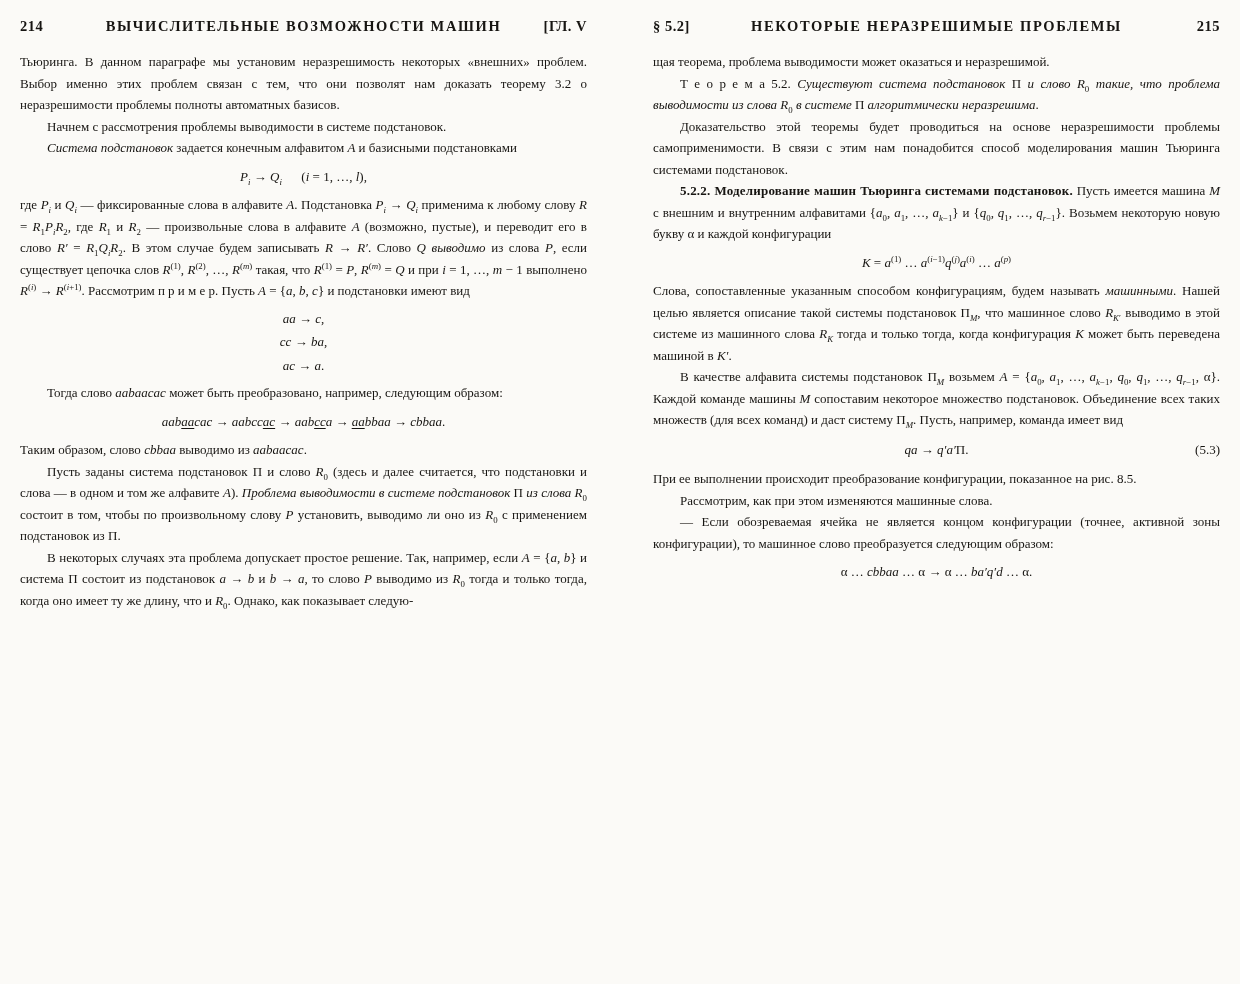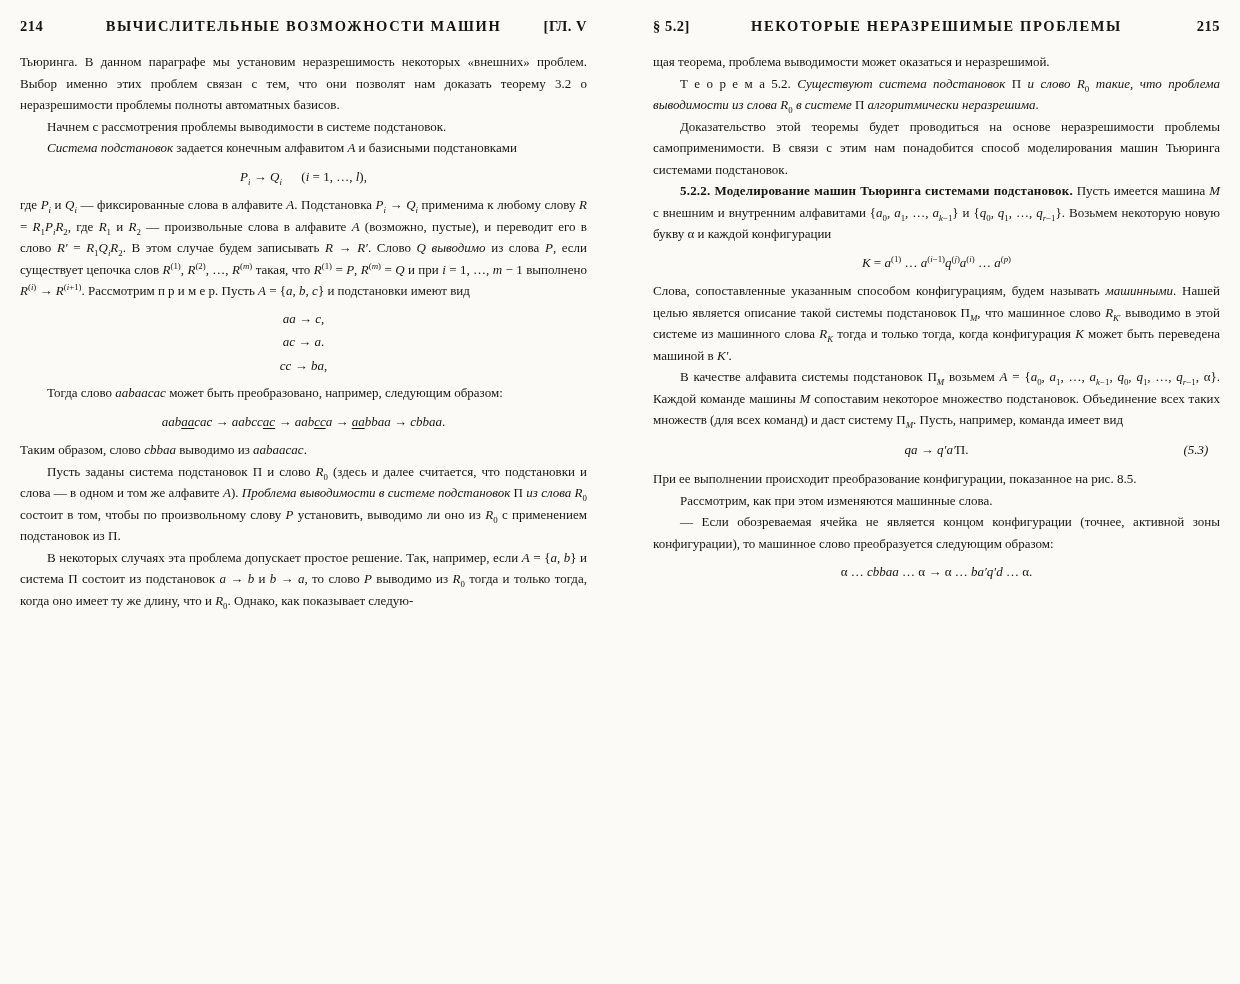--- a/index.html
+++ b/index.html
@@ -45,21 +45,21 @@
   .para.noindent { text-indent: 0; }
   .formula {
     margin: 7px 0;
     text-align: center;
     text-indent: 0;
   }
   .formula.tight { margin: 2px 0; }
   .formula-group { margin: 6px 0; }
   .eq { display: flex; align-items: baseline; margin: 8px 0; }
   .eq-body { flex: 1; text-align: center; }
-  .eq-num { width: 48px; text-align: center; font-style: italic; }
+  .eq-num { width: 48px; text-align: right; }
   sub, sup { font-size: 68%; line-height: 0; }
   u { text-decoration: underline; text-underline-offset: 2px; }
   b { letter-spacing: 0.2px; }
 </style>
 </head>
 <body>
 
 <div class="spread">
 
   <div class="page">
@@ -69,22 +69,22 @@
       <span class="rh-side right">[ГЛ. V</span>
     </div>
     <div class="page-body">
       <p class="para noindent">Тьюринга. В данном параграфе мы установим неразрешимость некоторых «внешних» проблем. Выбор именно этих проблем связан с тем, что они позволят нам доказать теорему 3.2 о неразрешимости проблемы полноты автоматных базисов.</p>
       <p class="para">Начнем с рассмотрения проблемы выводимости в системе подстановок.</p>
       <p class="para"><i>Система подстановок</i> задается конечным алфавитом <i>A</i> и базисными подстановками</p>
       <div class="formula"><i>P<sub>i</sub></i> → <i>Q<sub>i</sub></i>&nbsp;&nbsp;&nbsp;&nbsp;&nbsp;&nbsp;(<i>i</i> = 1, …, <i>l</i>),</div>
       <p class="para noindent">где <i>P<sub>i</sub></i> и <i>Q<sub>i</sub></i> — фиксированные слова в алфавите <i>A</i>. Подстановка <i>P<sub>i</sub> → Q<sub>i</sub></i> применима к любому слову <i>R</i> = <i>R</i><sub>1</sub><i>P<sub>i</sub></i><i>R</i><sub>2</sub>, где <i>R</i><sub>1</sub> и <i>R</i><sub>2</sub> — произвольные слова в алфавите <i>A</i> (возможно, пустые), и переводит его в слово <i>R′</i> = <i>R</i><sub>1</sub><i>Q<sub>i</sub></i><i>R</i><sub>2</sub>. В этом случае будем записывать <i>R</i> → <i>R′</i>. Слово <i>Q</i> <i>выводимо</i> из слова <i>P</i>, если существует цепочка слов <i>R</i><sup>(1)</sup>, <i>R</i><sup>(2)</sup>, …, <i>R</i><sup>(<i>m</i>)</sup> такая, что <i>R</i><sup>(1)</sup> = <i>P</i>, <i>R</i><sup>(<i>m</i>)</sup> = <i>Q</i> и при <i>i</i> = 1, …, <i>m</i> − 1 выполнено <i>R</i><sup>(<i>i</i>)</sup> → <i>R</i><sup>(<i>i</i>+1)</sup>. Рассмотрим п р и м е р. Пусть <i>A</i> = {<i>a</i>, <i>b</i>, <i>c</i>} и подстановки имеют вид</p>
       <div class="formula-group">
         <div class="formula tight"><i>aa</i> → <i>c</i>,</div>
+        <div class="formula tight"><i>cc</i> → <i>ba</i>,</div>
         <div class="formula tight"><i>ac</i> → <i>a</i>.</div>
-        <div class="formula tight"><i>cc</i> → <i>ba</i>,</div>
       </div>
       <p class="para">Тогда слово <i>aabaacac</i> может быть преобразовано, например, следующим образом:</p>
       <div class="formula"><i>aab<u>aa</u>cac</i> → <i>aabcc<u>ac</u></i> → <i>aab<u>cc</u>a</i> → <i><u>aa</u>bbaa</i> → <i>cbbaa</i>.</div>
       <p class="para noindent">Таким образом, слово <i>cbbaa</i> выводимо из <i>aabaacac</i>.</p>
       <p class="para">Пусть заданы система подстановок П и слово <i>R</i><sub>0</sub> (здесь и далее считается, что подстановки и слова — в одном и том же алфавите <i>A</i>). <i>Проблема выводимости в системе подстановок</i> П <i>из слова R</i><sub>0</sub> состоит в том, чтобы по произвольному слову <i>P</i> установить, выводимо ли оно из <i>R</i><sub>0</sub> с применением подстановок из П.</p>
       <p class="para">В некоторых случаях эта проблема допускает простое решение. Так, например, если <i>A</i> = {<i>a</i>, <i>b</i>} и система П состоит из подстановок <i>a</i> → <i>b</i> и <i>b</i> → <i>a</i>, то слово <i>P</i> выводимо из <i>R</i><sub>0</sub> тогда и только тогда, когда оно имеет ту же длину, что и <i>R</i><sub>0</sub>. Однако, как показывает следую-</p>
     </div>
   </div>
 
   <div class="page">

